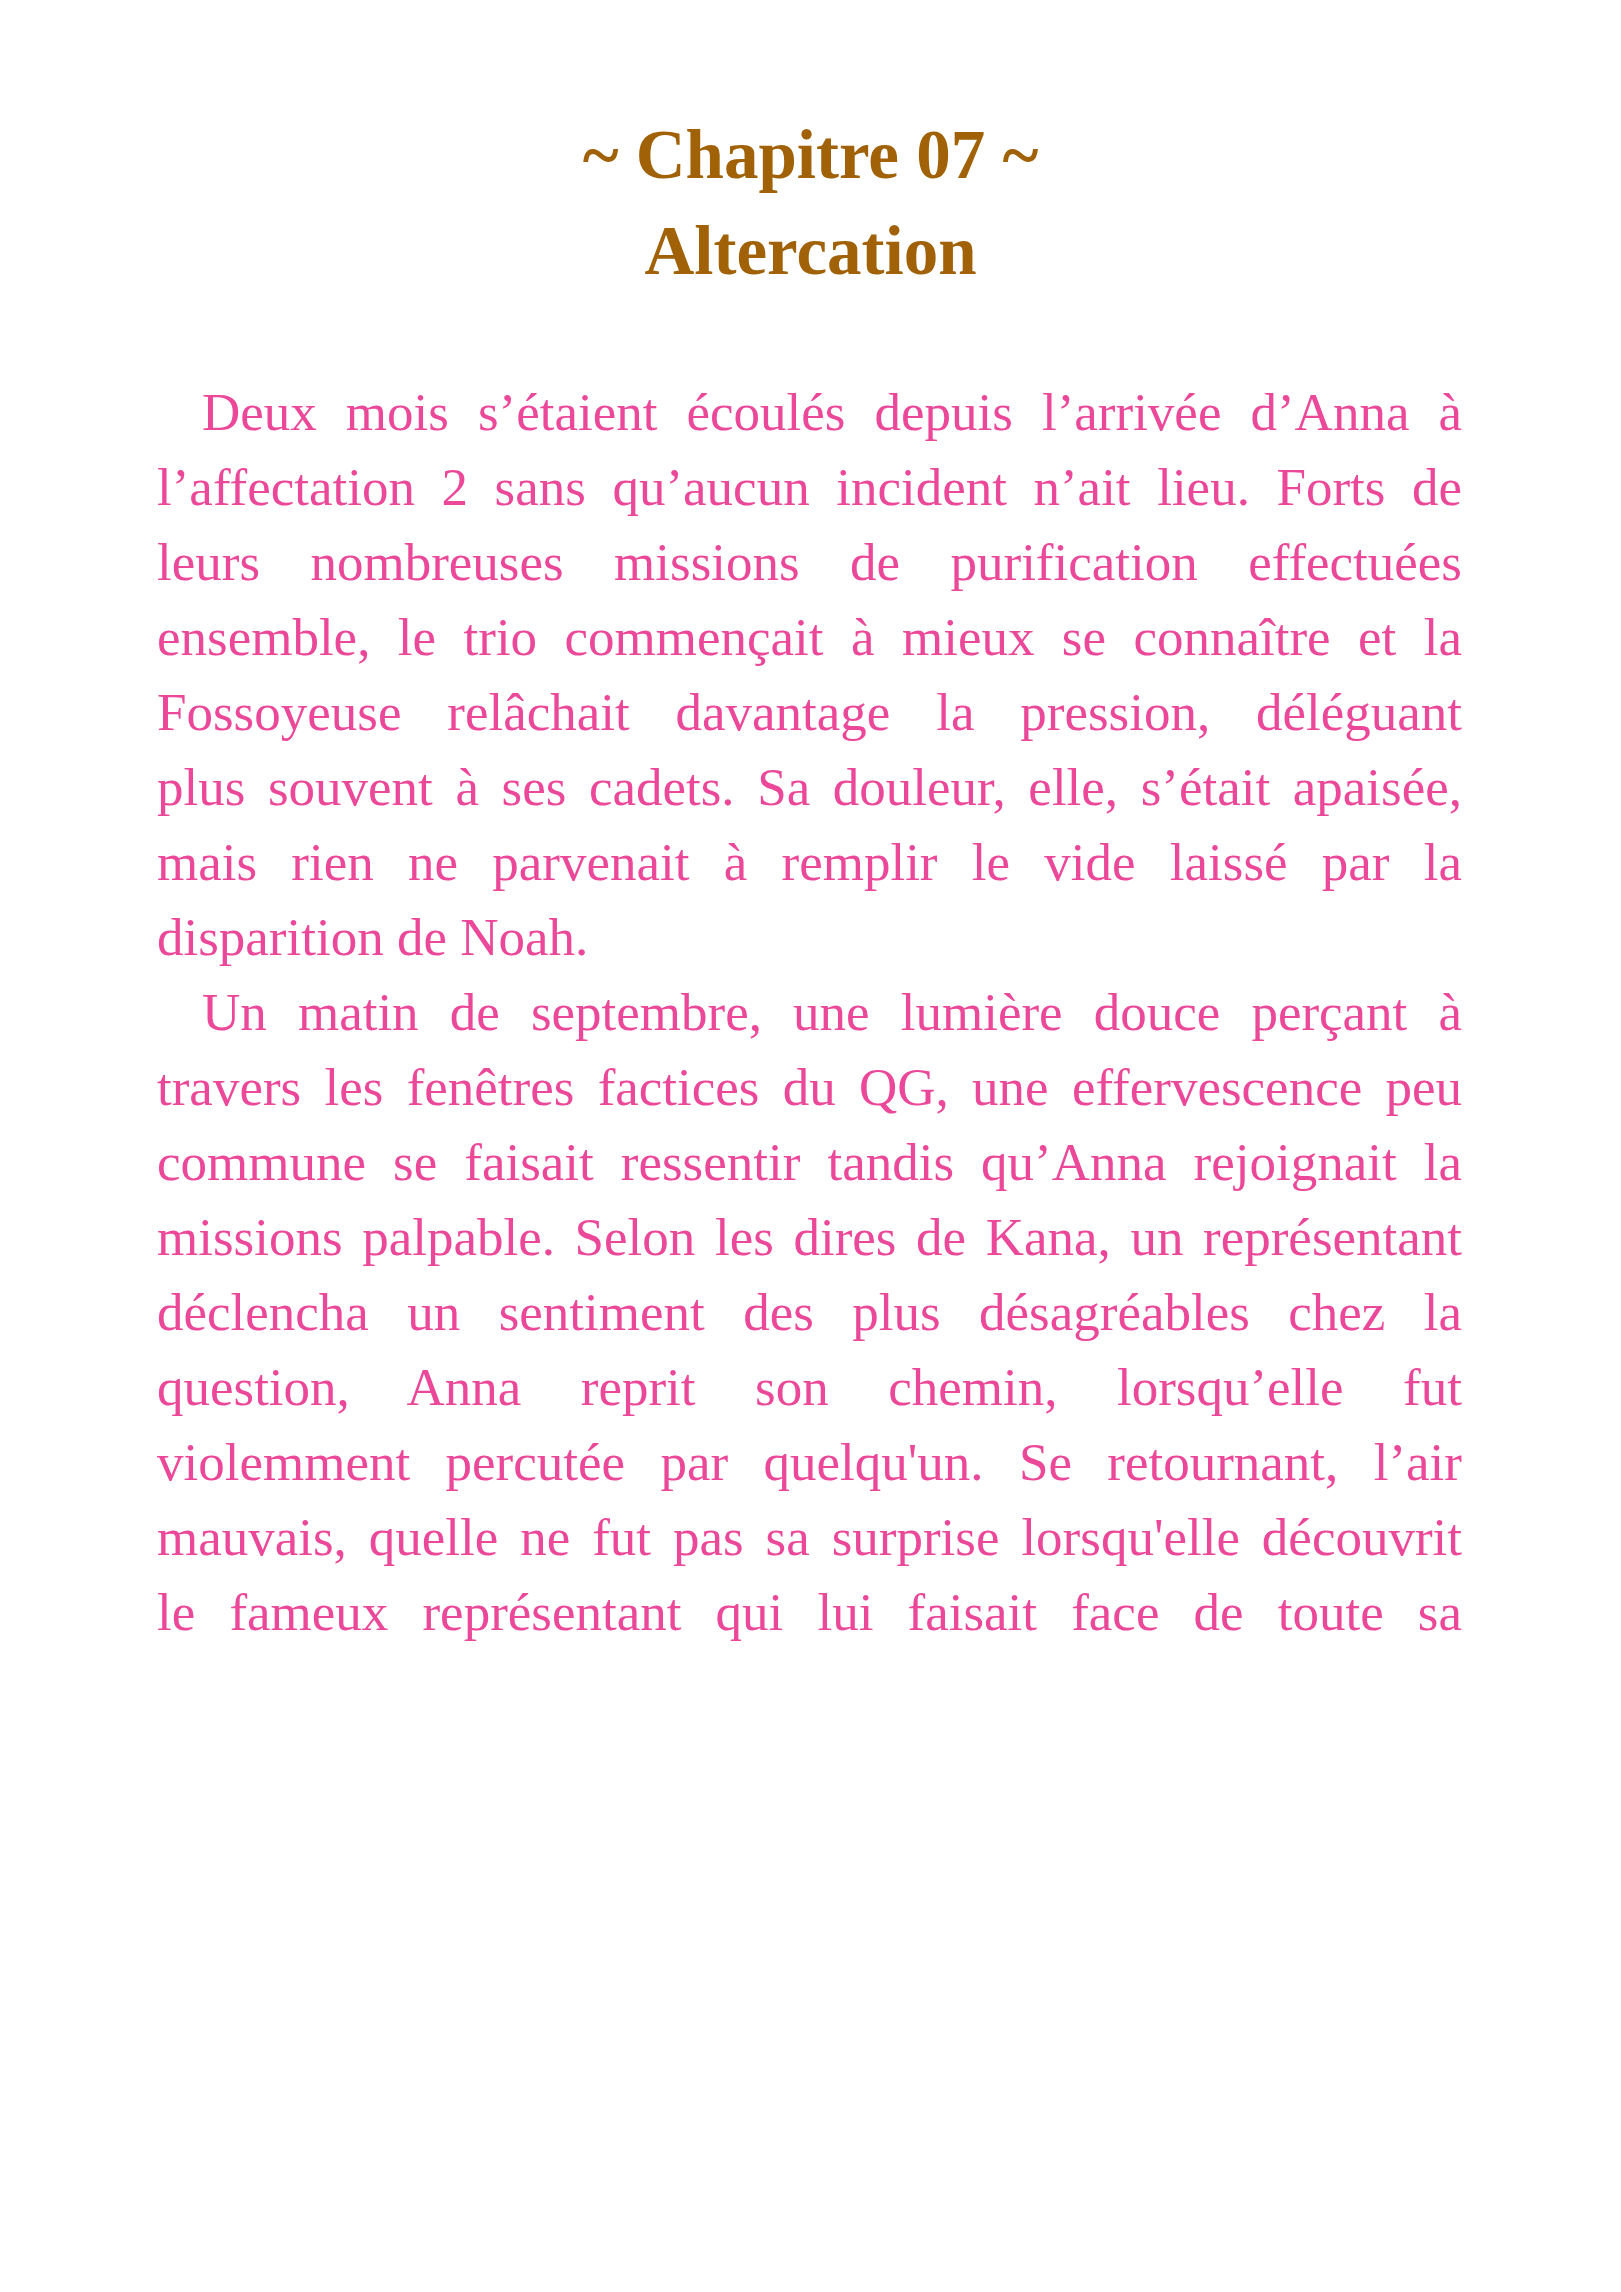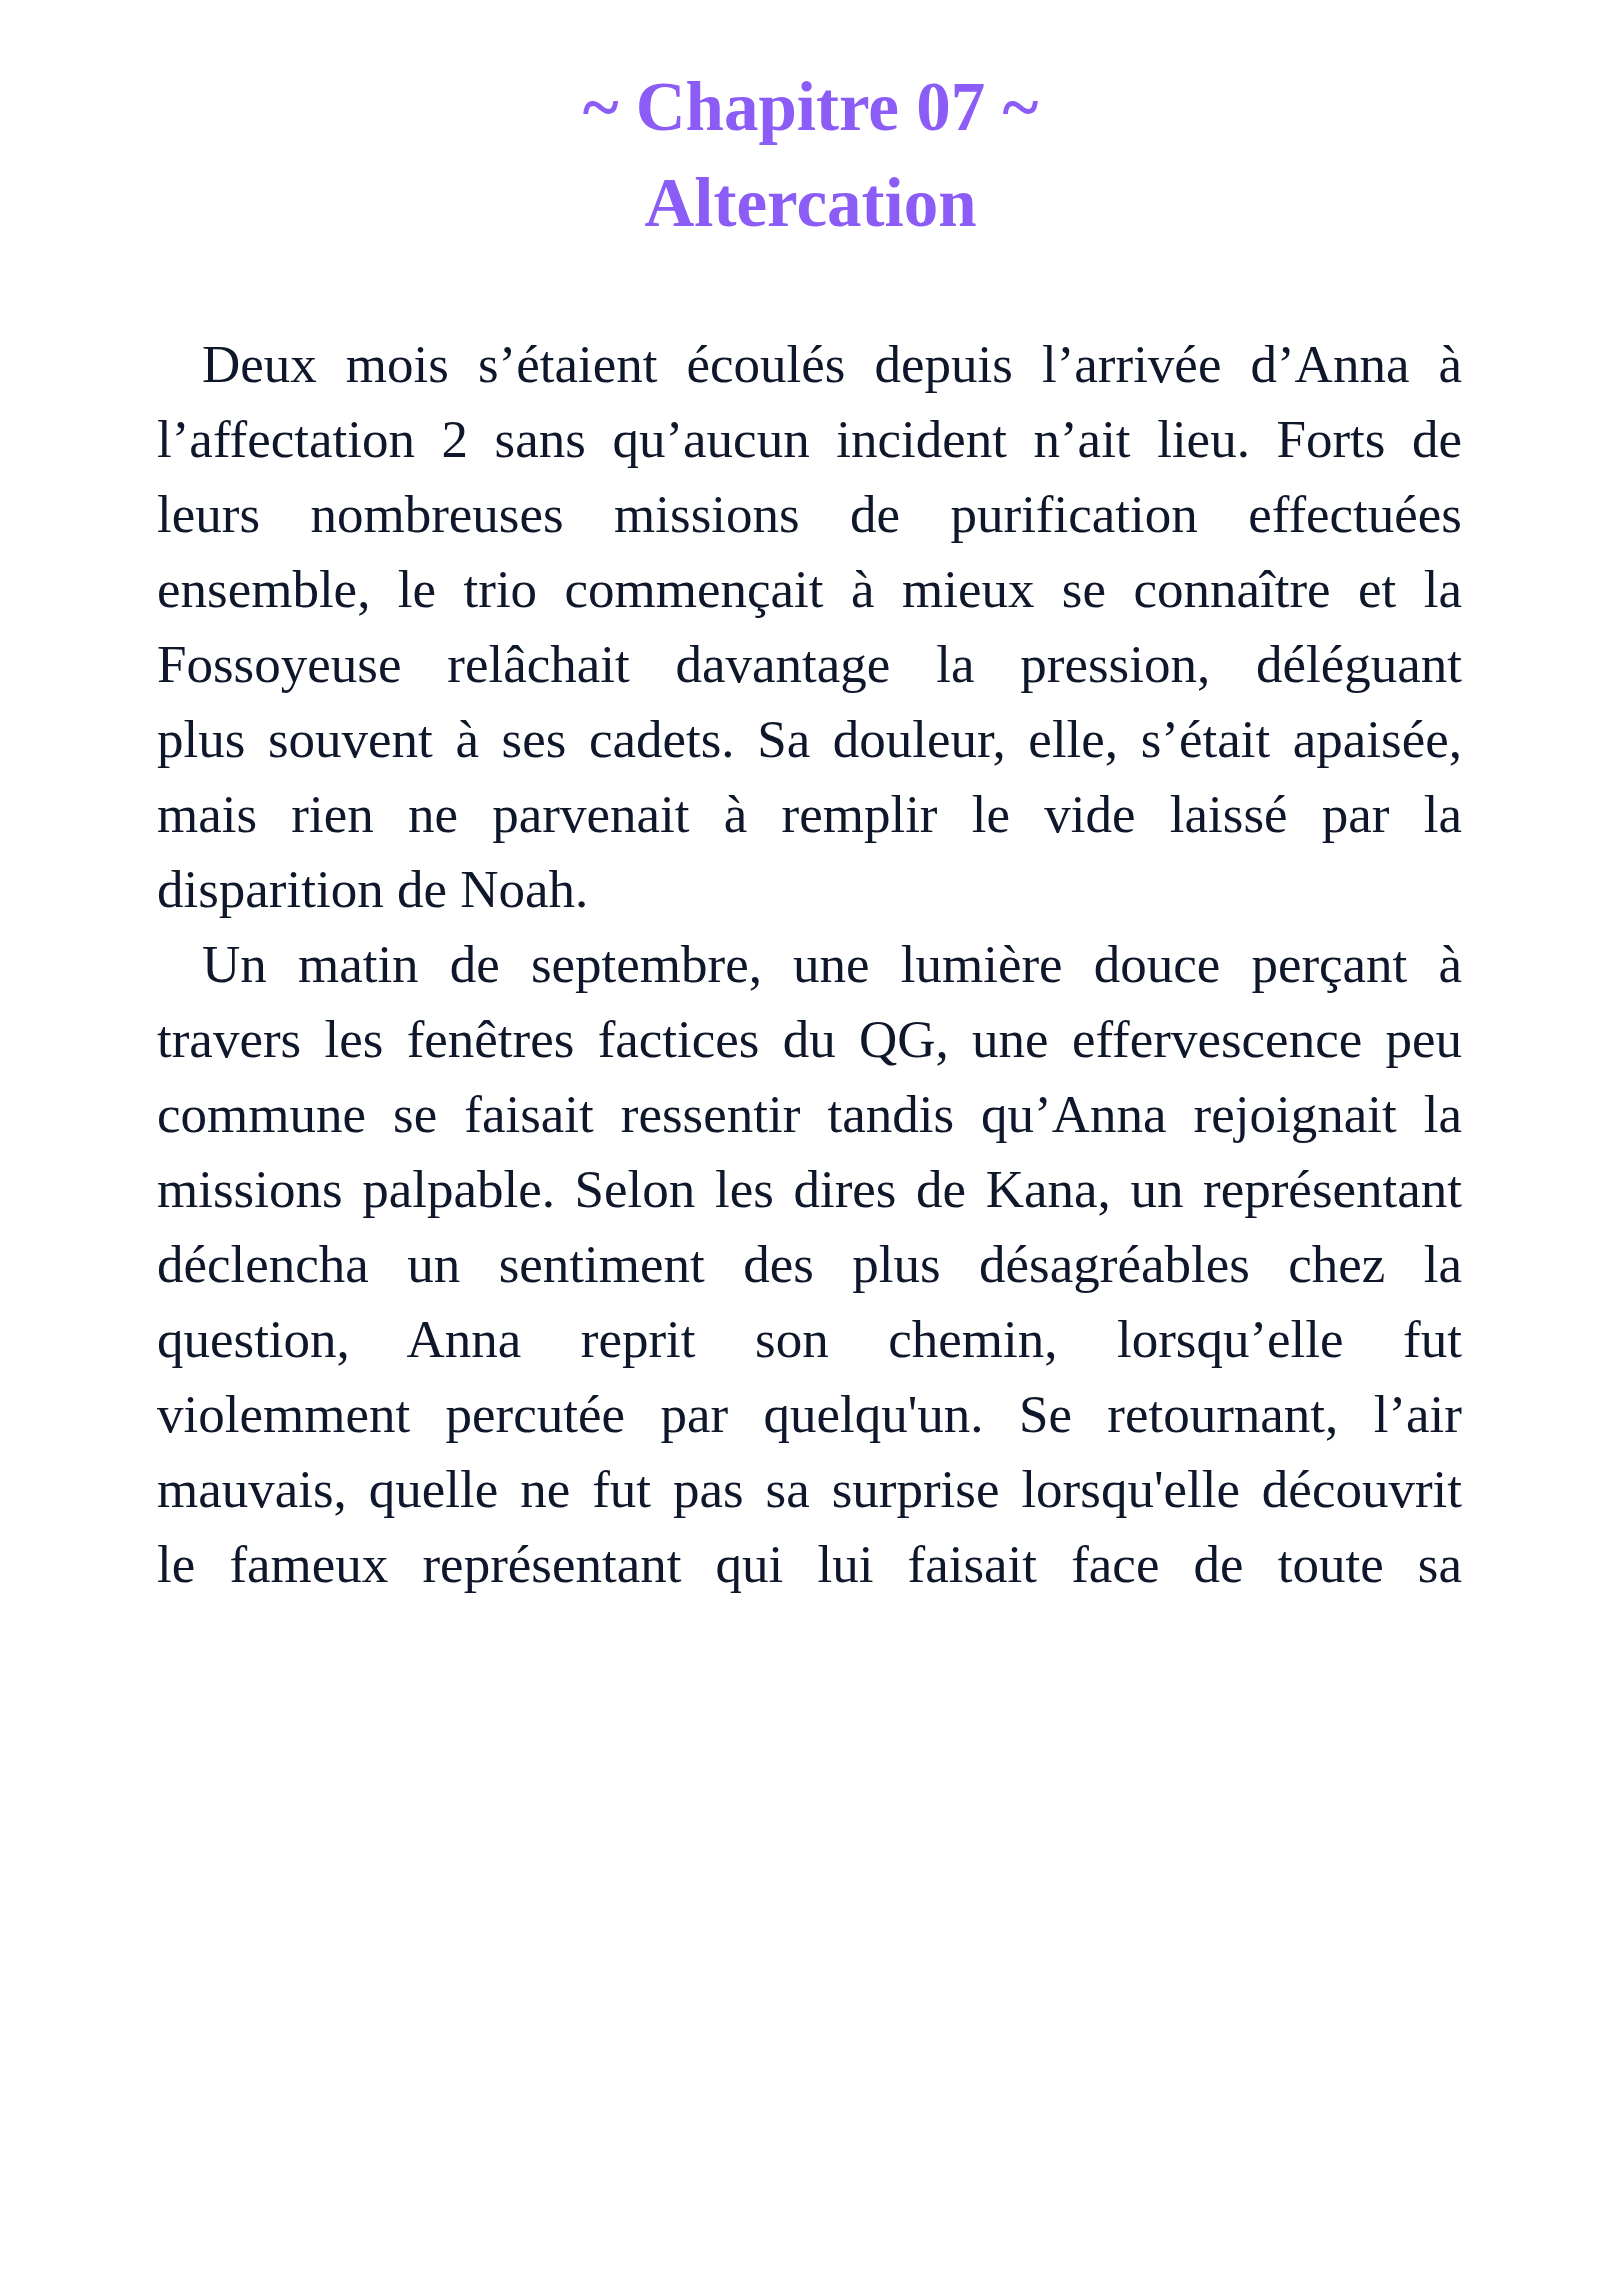--- a/index.html
+++ b/index.html
@@ -10,32 +10,32 @@
   .page {
     position: relative;
     width: 1621px;
     height: 2293px;
     background: #ffffff;
     color: #000000;
     font-family: "Liberation Serif", "DejaVu Serif", serif;
     overflow: hidden;
   }
   .heading {
-    padding-top: 59px;
+    padding-top: 107px;
     text-align: center;
     font-weight: bold;
     font-size: 69px;
     line-height: 96px;
-    color: #8b5cf6;
+    color: #a16207;
   }
   .body-text {
     margin: 76px 159px 0 157px;
     font-size: 53px;
     line-height: 75px;
-    color: #0f172a;
+    color: #ec4899;
   }
   .line {
     text-align: justify;
     text-align-last: justify;
     white-space: normal;
   }
   .line.indent {
     text-indent: 45px;
   }
   .line.last {

